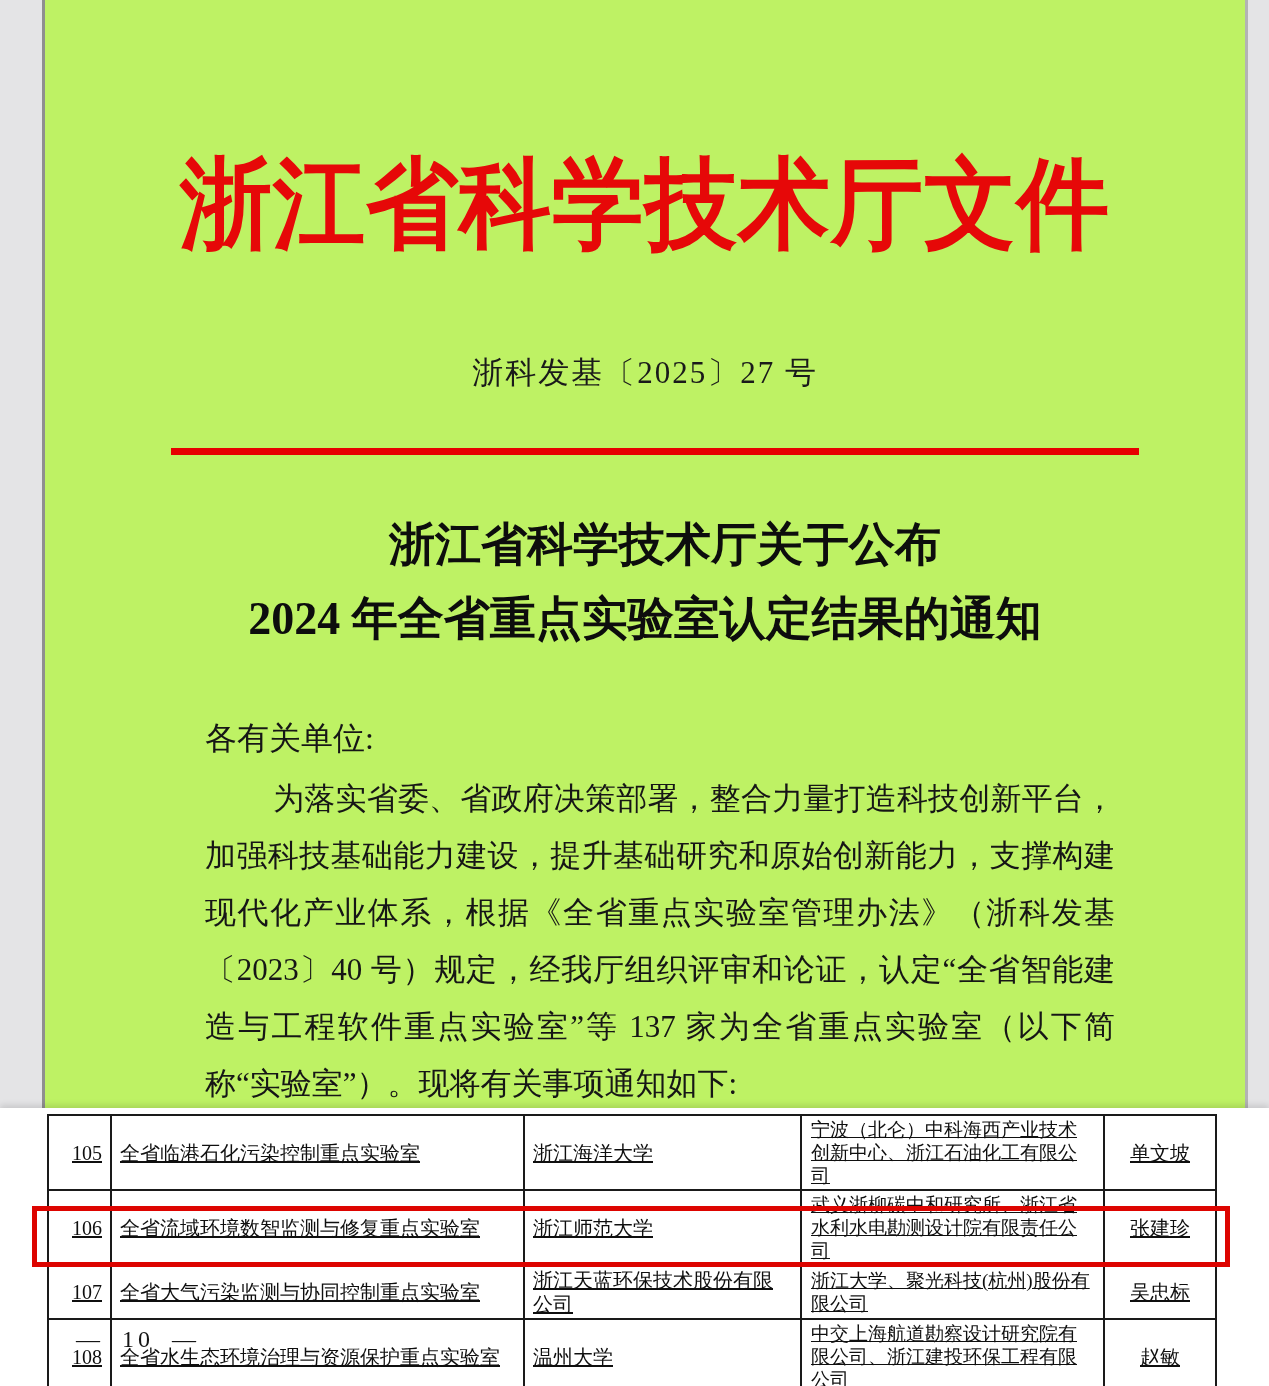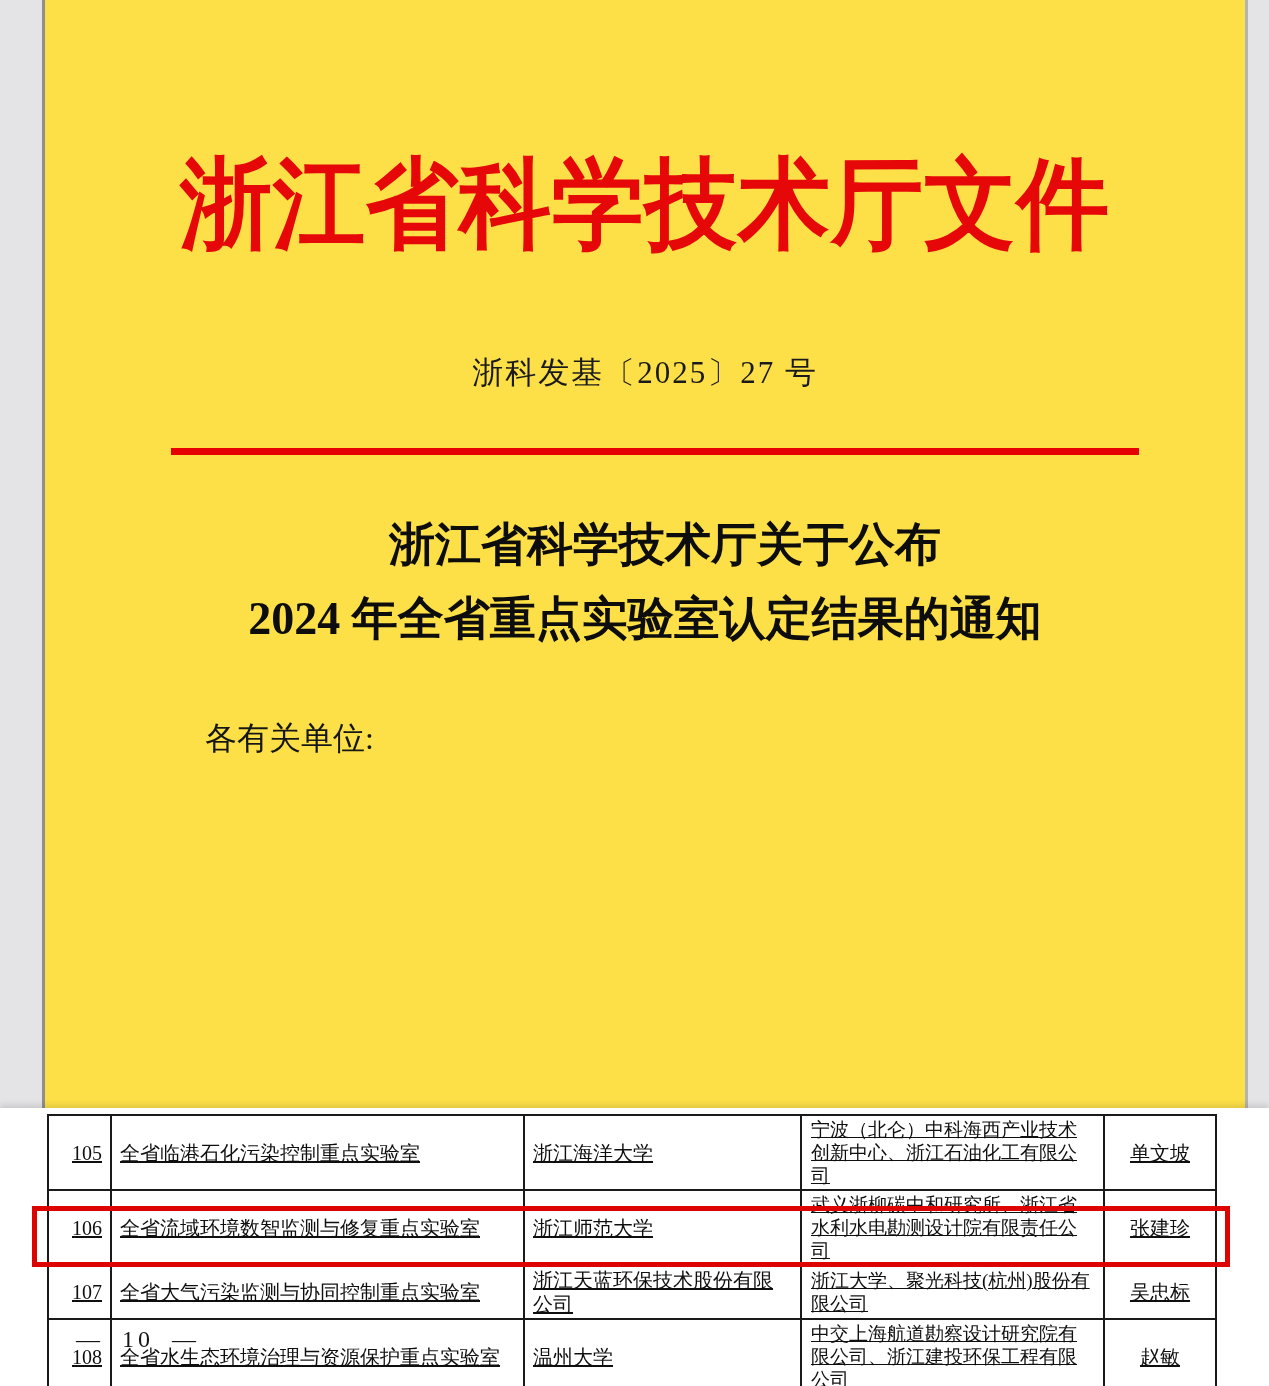--- a/index.html
+++ b/index.html
@@ -13,21 +13,21 @@
     position:relative;
     background:#e4e4e6;
     font-family:"Liberation Serif","DejaVu Serif",serif;
     color:#111;
     overflow:hidden;
   }
   
   .letter-page{
     position:absolute; left:42px; top:0;
     width:1206px; height:1112px;
-    background:#fde047;
+    background:#bef264;
     border-left:3px solid #8f8f8f;
     border-right:3px solid #b3b3b3;
   }
   .masthead{
     position:absolute; top:138px; left:0; width:100%;
     text-align:center;
     font-size:92px; font-weight:700; line-height:124px;
     color:var(--masthead-red);
     transform:scaleY(1.08); transform-origin:top center;
     letter-spacing:1px;
@@ -118,20 +118,21 @@
   <div class="doc-number">浙科发基〔2025〕27 号</div>
 
   <div class="red-rule"></div>
 
   <div class="notice-title line1">浙江省科学技术厅关于公布</div>
 
   <div class="notice-title line2">2024 年全省重点实验室认定结果的通知</div>
 
   <div class="salutation">各有关单位:</div>
 
+  <div class="body-paragraph">为落实省委、省政府决策部署，整合力量打造科技创新平台，加强科技基础能力建设，提升基础研究和原始创新能力，支撑构建现代化产业体系，根据《全省重点实验室管理办法》（浙科发基〔2023〕40 号）规定，经我厅组织评审和论证，认定“全省智能建造与工程软件重点实验室”等 137 家为全省重点实验室（以下简称“实验室”）。现将有关事项通知如下:</div>
 </div>
 
 <div class="bottom-sheet">
   <table class="lab-table">
     <colgroup>
       <col style="width:63px">
       <col style="width:413px">
       <col style="width:277px">
       <col style="width:303px">
       <col style="width:112px">

